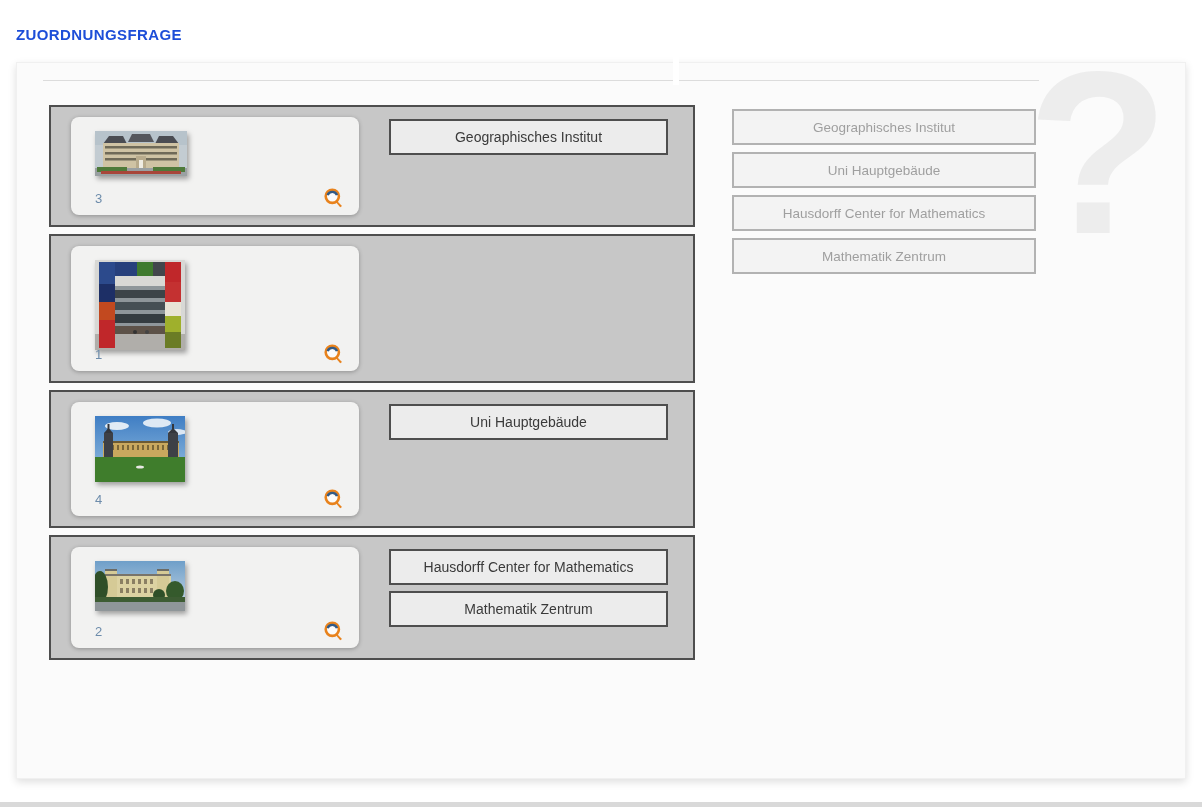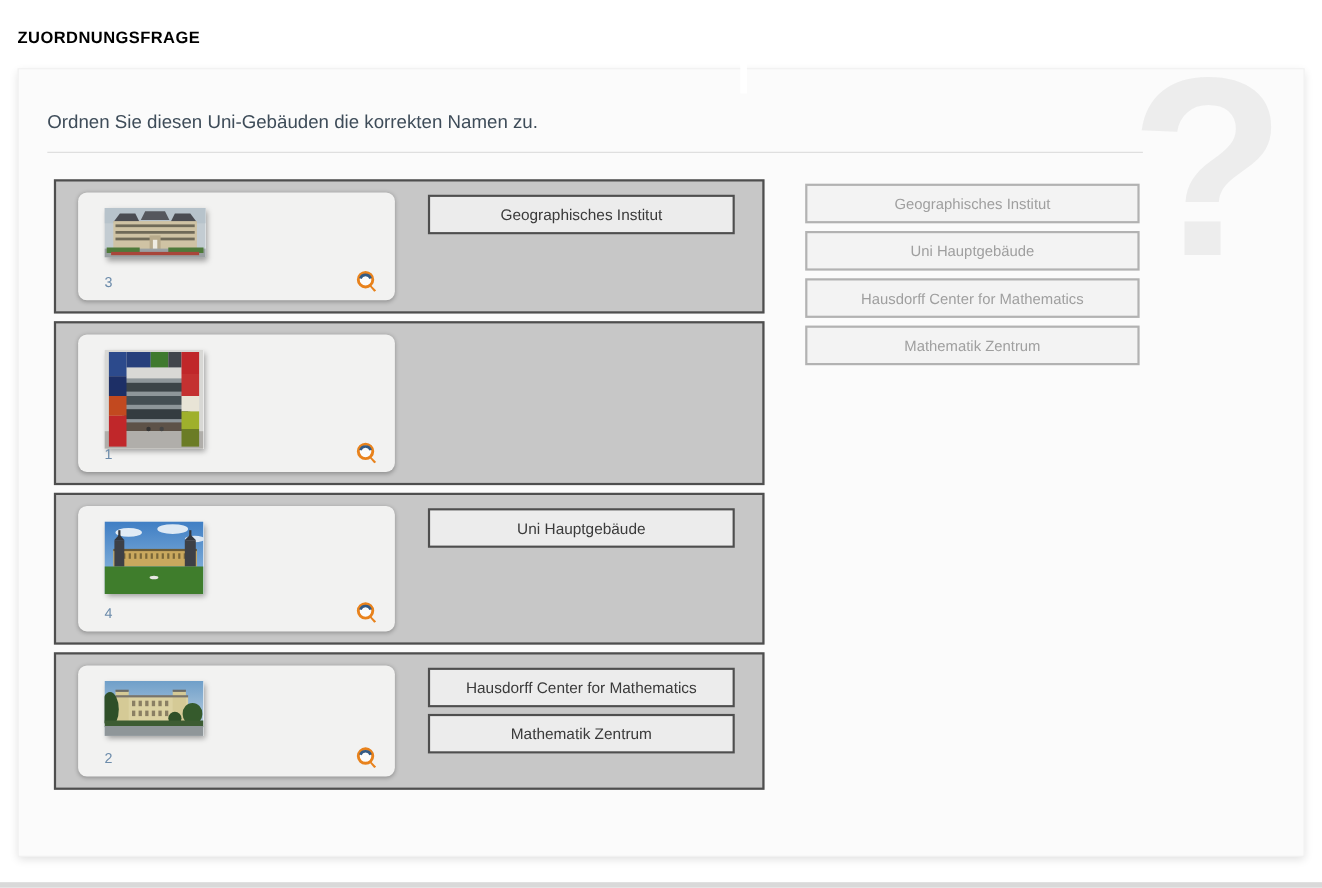--- a/index.html
+++ b/index.html
@@ -1,20 +1,20 @@
 <!DOCTYPE html>
 <html><head>
 <meta charset="utf-8">
 <style>
   * { margin:0; padding:0; box-sizing:border-box; }
   html,body { width:1202px; height:807px; background:#ffffff;
     font-family:"Liberation Sans", sans-serif; overflow:hidden; }
 
   .page-title { position:absolute; left:16px; top:26px; font-size:15px;
-    font-weight:700; color:#000000; letter-spacing:.4px; }
+    font-weight:700; color:#1d4ed8; letter-spacing:.4px; }
 
   .qcard { position:absolute; left:16px; top:62px; width:1170px; height:717px;
     background:#fbfbfb; border:1px solid #f0f0f0;
     box-shadow:0 3px 8px rgba(0,0,0,.13); }
 
   .watermark { position:absolute; top:-26px; right:16px; font-size:232px;
     line-height:1; font-weight:700; color:#ededed; z-index:0; user-select:none; }
 
   .notch { position:absolute; left:656px; top:-8px; width:6px; height:30px;
     background:#ffffff; z-index:2; }
@@ -70,21 +70,20 @@
 </style>
 </head>
 <body>
 
 <div class="page-title">ZUORDNUNGSFRAGE</div>
 
 <div class="qcard">
   <div class="watermark">?</div>
   <div class="notch"></div>
 
-  <div class="instruction">Ordnen Sie diesen Uni-Gebäuden die korrekten Namen zu.</div>
   <div class="divider"></div>
 
   <div class="content">
     <div class="left-col">
 
       <div class="match-row row-1">
         <div class="photo-card">
           <svg class="thumb" width="92" height="45" viewBox="0 0 92 45">
             <rect width="92" height="45" fill="#c3ccd2"></rect>
             <rect x="0" y="0" width="92" height="14" fill="#b7c3cb"></rect>

